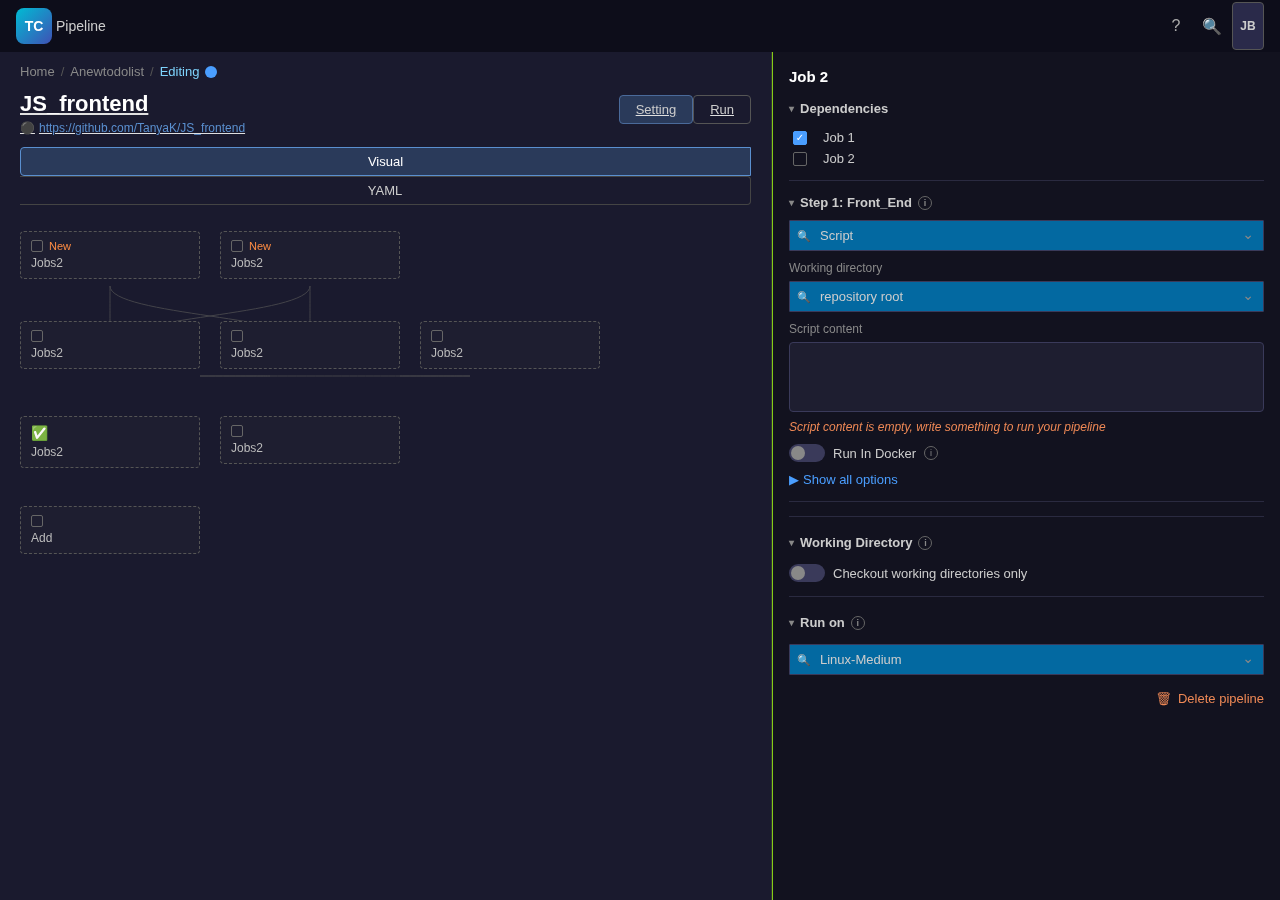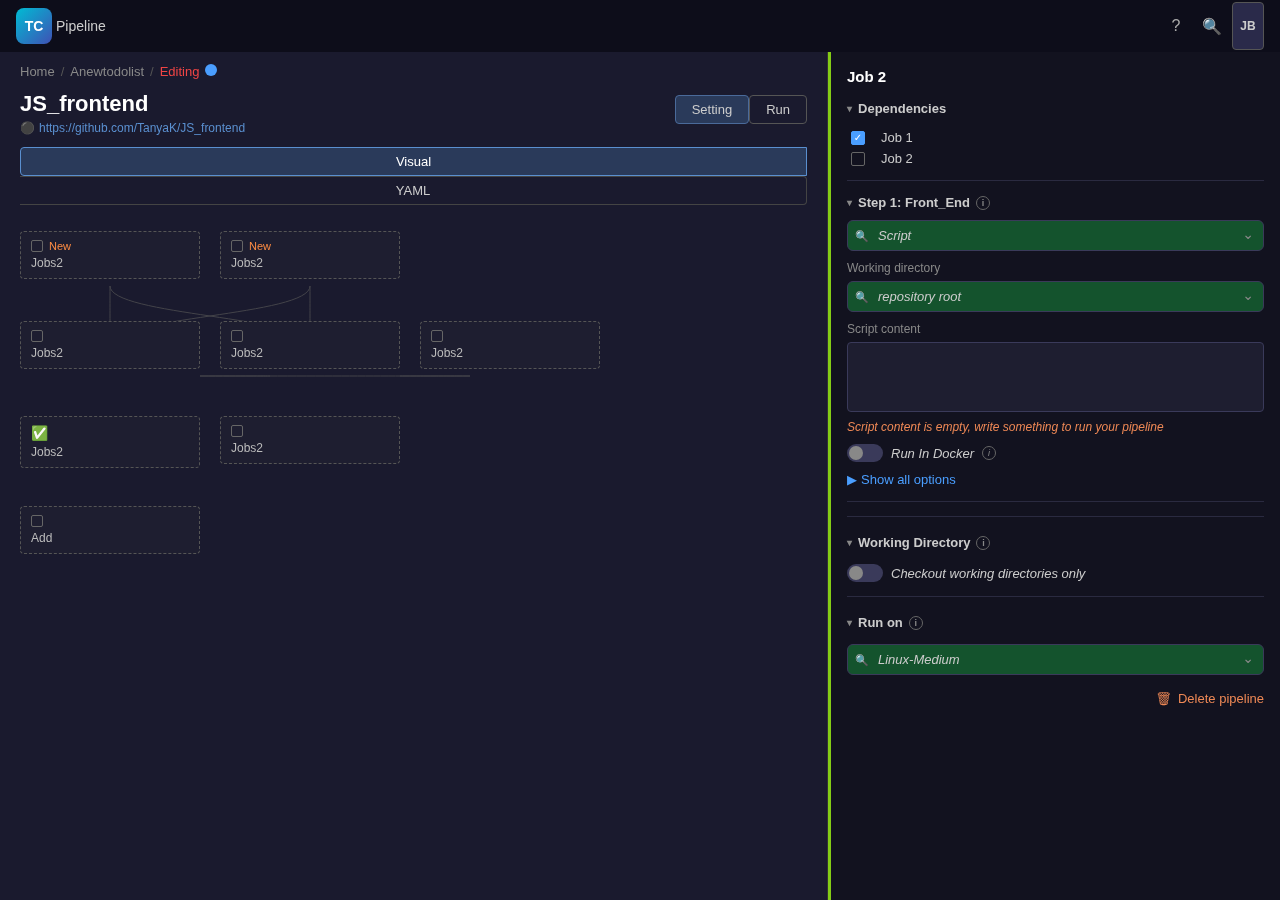--- a/index.html
+++ b/index.html
@@ -53,34 +53,35 @@
     }
 
     
     .breadcrumb {
       padding: 12px 20px 8px;
       display: flex; align-items: center; gap: 6px;
       font-size: 13px; color: #888;
     }
     .breadcrumb a { color: #888; text-decoration: none; }
     .breadcrumb-sep { color: #555; }
-    .breadcrumb-current { color: #ef4444; display: flex; gap: 6px; }
+    .breadcrumb-current { color: #7dd3fc; display: flex; align-items: center; gap: 6px; }
     .breadcrumb-dot {
       width: 12px; height: 12px;
       background: #4a9eff;
       border-radius: 50%;
       display: inline-block;
     }
 
     
     .page-header {
       padding: 4px 20px 12px;
       display: flex;
       align-items: flex-start;
       justify-content: space-between;
+      text-decoration: underline;
     }
     .page-title { font-size: 22px; font-weight: 600; color: #fff; }
     .page-subtitle { font-size: 12px; color: #5a8fcf; margin-top: 4px; display: flex; align-items: center; gap: 4px; }
     .page-actions { display: flex; gap: 0; padding-top: 4px; }
     .btn {
       padding: 6px 16px;
       border-radius: 4px;
       font-size: 13px;
       cursor: pointer;
       border: 1px solid #555;
@@ -131,25 +132,25 @@
 
     
     .connections-svg {
       position: absolute;
       top: 0; left: 0;
       pointer-events: none;
     }
 
     
     .right-panel {
-      width: 452px;
+      width: 508px;
       background: #12121f;
       overflow-y: auto;
       padding: 16px;
-      border-left: 3px solid #84cc16;
+      border-left: 1px solid #84cc16;
     }
 
     .section-title { font-size: 15px; font-weight: 600; color: #fff; margin-bottom: 12px; }
 
     .collapsible-header {
       display: flex; align-items: center; gap: 6px;
       font-size: 13px; font-weight: 600; color: #ccc;
       cursor: pointer; margin-bottom: 10px;
       padding: 4px 0;
     }
@@ -179,30 +180,29 @@
     .info-icon {
       width: 14px; height: 14px;
       border: 1px solid #666;
       border-radius: 50%;
       display: flex; align-items: center; justify-content: center;
       font-size: 9px; color: #888; cursor: pointer; flex-shrink: 0;
     }
 
     .dropdown-select {
       width: 100%;
-      background: #14532d;
+      background: #0369a1;
       border: 1px solid #3a3a5a;
-      border-radius: 6px;
+      border-radius: 1px;
       padding: 7px 32px 7px 30px;
       color: #ccc;
       font-size: 13px;
       cursor: pointer;
       appearance: none;
       position: relative;
-      font-style: italic;
     }
     .select-wrapper {
       position: relative;
       margin-bottom: 10px;
     }
     .select-wrapper::before {
       content: '🔍';
       position: absolute;
       left: 8px;
       top: 50%;
@@ -235,21 +235,21 @@
       color: #ccc;
       font-size: 12px;
       resize: none;
       font-family: monospace;
     }
 
     .error-text { color: #e85; font-size: 12px; margin-top: 4px; font-style: italic; }
 
     .toggle-row {
       display: flex; align-items: center; gap: 8px;
-      font-size: 13px; color: #ccc; margin: 10px 0; font-style: italic;
+      font-size: 13px; color: #ccc; margin: 10px 0;
     }
     .toggle {
       width: 36px; height: 18px;
       background: #3a3a5a;
       border-radius: 9px;
       position: relative;
       cursor: pointer;
       flex-shrink: 0;
     }
     .toggle::after {

